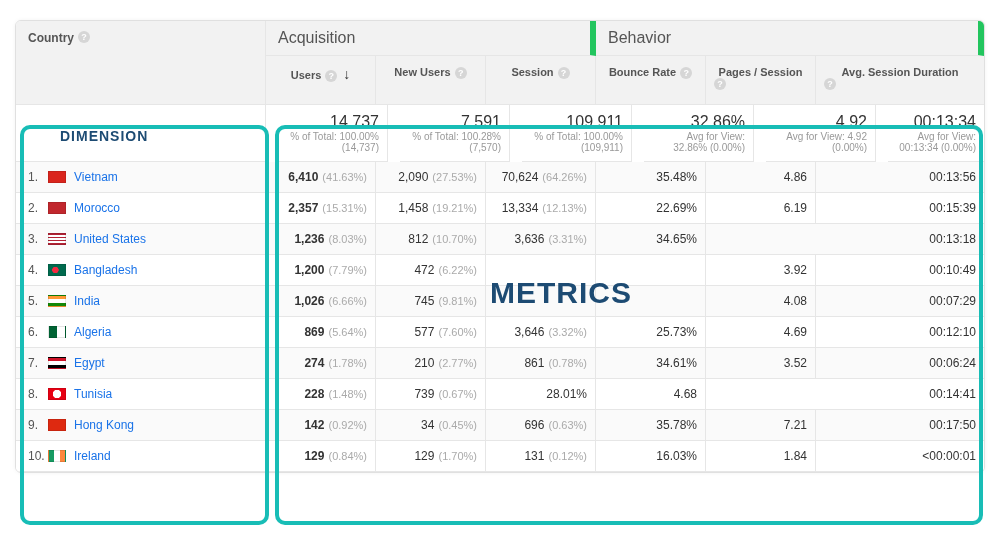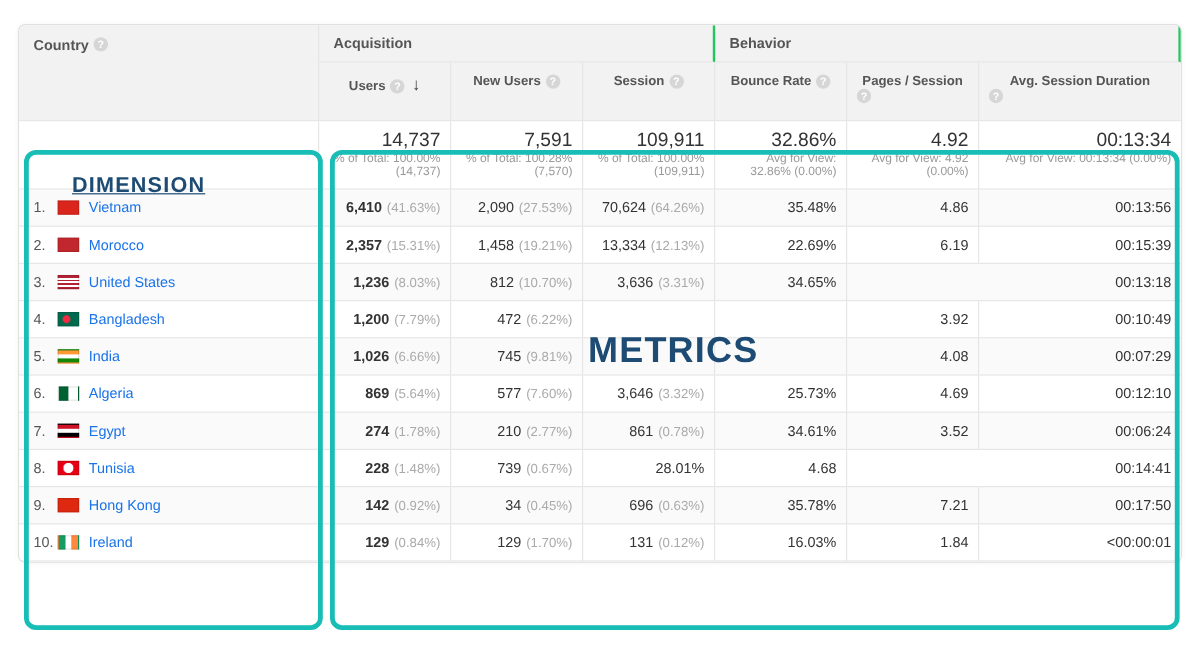--- a/index.html
+++ b/index.html
@@ -4,53 +4,53 @@
 <style>
   * { box-sizing: border-box; margin: 0; padding: 0; }
   body { font-family: Arial, Helvetica, sans-serif; background: #fff; width: 1000px; height: 550px; overflow: hidden; position: relative; }
   .wrap { width: 1000px; height: 550px; position: relative; padding: 20px 15px; }
   .panel { border: 1px solid #e0e0e0; border-radius: 6px; overflow: hidden; background: #fff; box-shadow: 0 0 4px rgba(0,0,0,0.05); }
   
   .headrow { display:flex; background:#f2f2f2; }
   .headrow .dimcell { width:250px; border-right:1px solid #e6e6e6; border-bottom:1px solid #e6e6e6; padding:10px 12px; font-size:12px; color:#555; font-weight:bold; display:flex; }
   .headrow .group { flex:1; display:flex; flex-direction:column; }
   .grouplabels { display:flex; }
-  .grouplabels .g { border-right:2px solid #22c55e; border-bottom:1px solid #e6e6e6; padding:8px 12px; font-size:12px; color:#555; font-weight:bold; }
+  .grouplabels .g { border-right:6px solid #22c55e; border-bottom:1px solid #e6e6e6; padding:8px 12px; font-size:16px; color:#555; font-weight:normal; }
   .grouplabels .g1 { width:330px; }
   .grouplabels .g2 { flex:1; }
   .subcols { display:flex; }
   .subcols .c { border-right:1px solid #e6e6e6; border-bottom:1px solid #e6e6e6; padding:10px 4px 14px; font-size:11px; color:#555; font-weight:bold; text-align:center; display:flex; flex-direction:column; justify-content:flex-start; position:relative; }
   .subcols .c:last-child { border-right:none; }
   .c1{width:110px}.c2{width:110px}.c3{width:110px}.c4{width:110px}.c5{width:110px}.c6{flex:1}
 
   .help { display:inline-block; width:12px; height:12px; border-radius:50%; background:#d6d6d6; color:#fff; font-size:9px; line-height:12px; text-align:center; margin-left:4px; cursor:pointer; }
   .sortarrow { font-size:14px; color:#333; margin-left:6px; }
 
-  .totals { display:flex; background:#fff; }
+  .totals { display:flex; background:#fff;gap:12px; }
   .totals .dimcell { width:250px; border-right:1px solid #e6e6e6; border-bottom:1px solid #e6e6e6; }
   .totals .mc { border-right:1px solid #e6e6e6; border-bottom:1px solid #e6e6e6; padding:8px 8px; text-align:right; font-size:10px; color:#999; }
   .totals .mc .big { font-size:16px; color:#333; display:block; }
   .totals .mc:last-child { border-right:none; }
 
   .row { display:flex; background:#fff; }
   .row:nth-child(odd) { background:#fafafa; }
   .row .dimcell { width:250px; border-right:1px solid #e6e6e6; border-bottom:1px solid #e6e6e6; padding:8px 12px; font-size:12px; display:flex; align-items:center; }
   .row .dimcell .rank { color:#555; width:20px; }
   .row .dimcell .flag { width:18px; height:12px; margin-right:8px; border:1px solid rgba(0,0,0,0.1); }
   .row .dimcell .name { color:#1a73e8; cursor:pointer; }
   .row .mc { border-right:1px solid #e6e6e6; border-bottom:1px solid #e6e6e6; padding:8px 8px; text-align:right; font-size:12px; color:#333; }
   .row .mc .pct { color:#aaa; font-size:11px; margin-left:4px;text-align:center; }
   .row .mc b { font-weight:bold; }
   .row .mc:last-child { border-right:none; }
 
   .overlay { position:absolute; border:4px solid #18bdb6; border-radius:10px; pointer-events:none; }
   .ov1 { left:20px; top:125px; width:249px; height:400px; }
   .ov2 { left:275px; top:125px; width:708px; height:400px; }
   .ovlabel { position:absolute; color:#1d4b73; font-weight:900; letter-spacing:1px; font-family: Arial Black, Arial, sans-serif; text-align:center; }
-  .ovlabel.d { left:60px; top:144px; font-size:18px;text-decoration:underline; }
+  .ovlabel.d { left:60px; top:128px; font-size:14px; }
   .ovlabel.m { left:490px; top:276px; font-size:30px; }
 
   
   .flag-vn{background:linear-gradient(#da251d,#da251d)}
   .flag-ma{background:linear-gradient(#c1272d,#c1272d)}
   .flag-us{background:repeating-linear-gradient(#b22234 0 1.5px,#fff 1.5px 3px)}
   .flag-bd{background:radial-gradient(circle at 40% 50%,#f42a41 0 3px,transparent 3.5px),#006a4e}
   .flag-in{background:linear-gradient(#ff9933 0 33%,#fff 33% 66%,#138808 66%)}
   .flag-dz{background:linear-gradient(90deg,#006233 0 50%,#fff 50%)}
   .flag-eg{background:linear-gradient(#ce1126 0 33%,#fff 33% 66%,#000 66%)}

